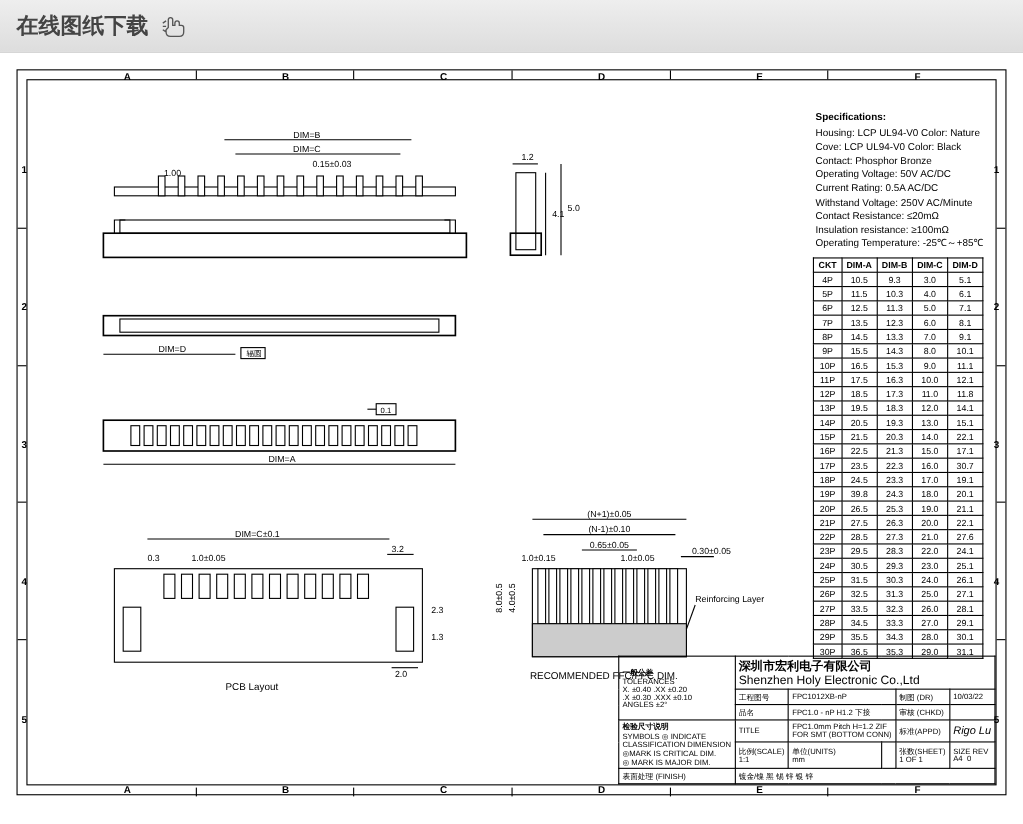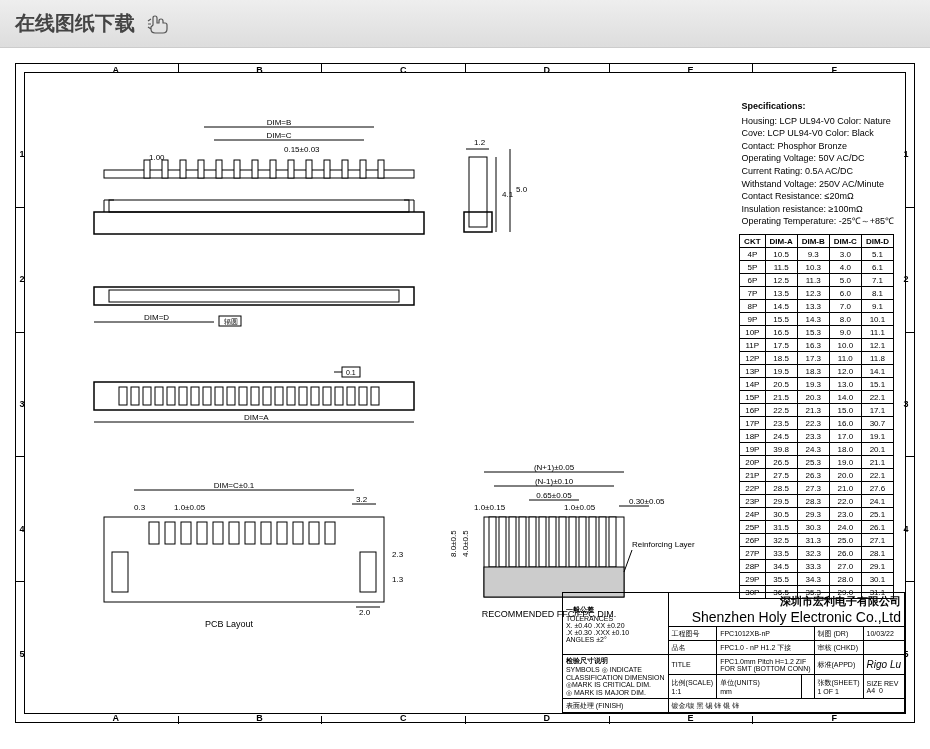--- a/index.html
+++ b/index.html
@@ -447,22 +447,22 @@
 <text x="115" y="155" font-size="9" text-anchor="middle">RECOMMENDED FFC/FPC DIM.</text>
 </svg>
 
 <table class="tblock">
 <tbody>
           <tr>
 <td rowspan="3" style="width:98px">
 <b>一般公差</b><br><span>TOLERANCES</span><br>
 <span>X. ±0.40   .XX ±0.20</span><br><span>.X ±0.30   .XXX ±0.10</span><br><span>ANGLES  ±2°</span>
 </td>
-<td colspan="5" style="text-align:right;font-size:11px">
-<b>深圳市宏利电子有限公司</b><br><span style="font-size:14px">Shenzhen Holy Electronic Co.,Ltd</span>
+<td colspan="5" style="text-align:left;font-size:11px">
+<b>深圳市宏利电子有限公司</b><br><span style="font-size:11px">Shenzhen Holy Electronic Co.,Ltd</span>
 </td>
 </tr>
 <tr>
 <td style="width:22px">工程图号</td>
             <td colspan="2">FPC1012XB-nP</td>
 <td style="width:40px"><span>制图</span> <span>(DR)</span></td>
             <td>10/03/22</td>
 </tr>
 <tr>
 <td>品名</td>

